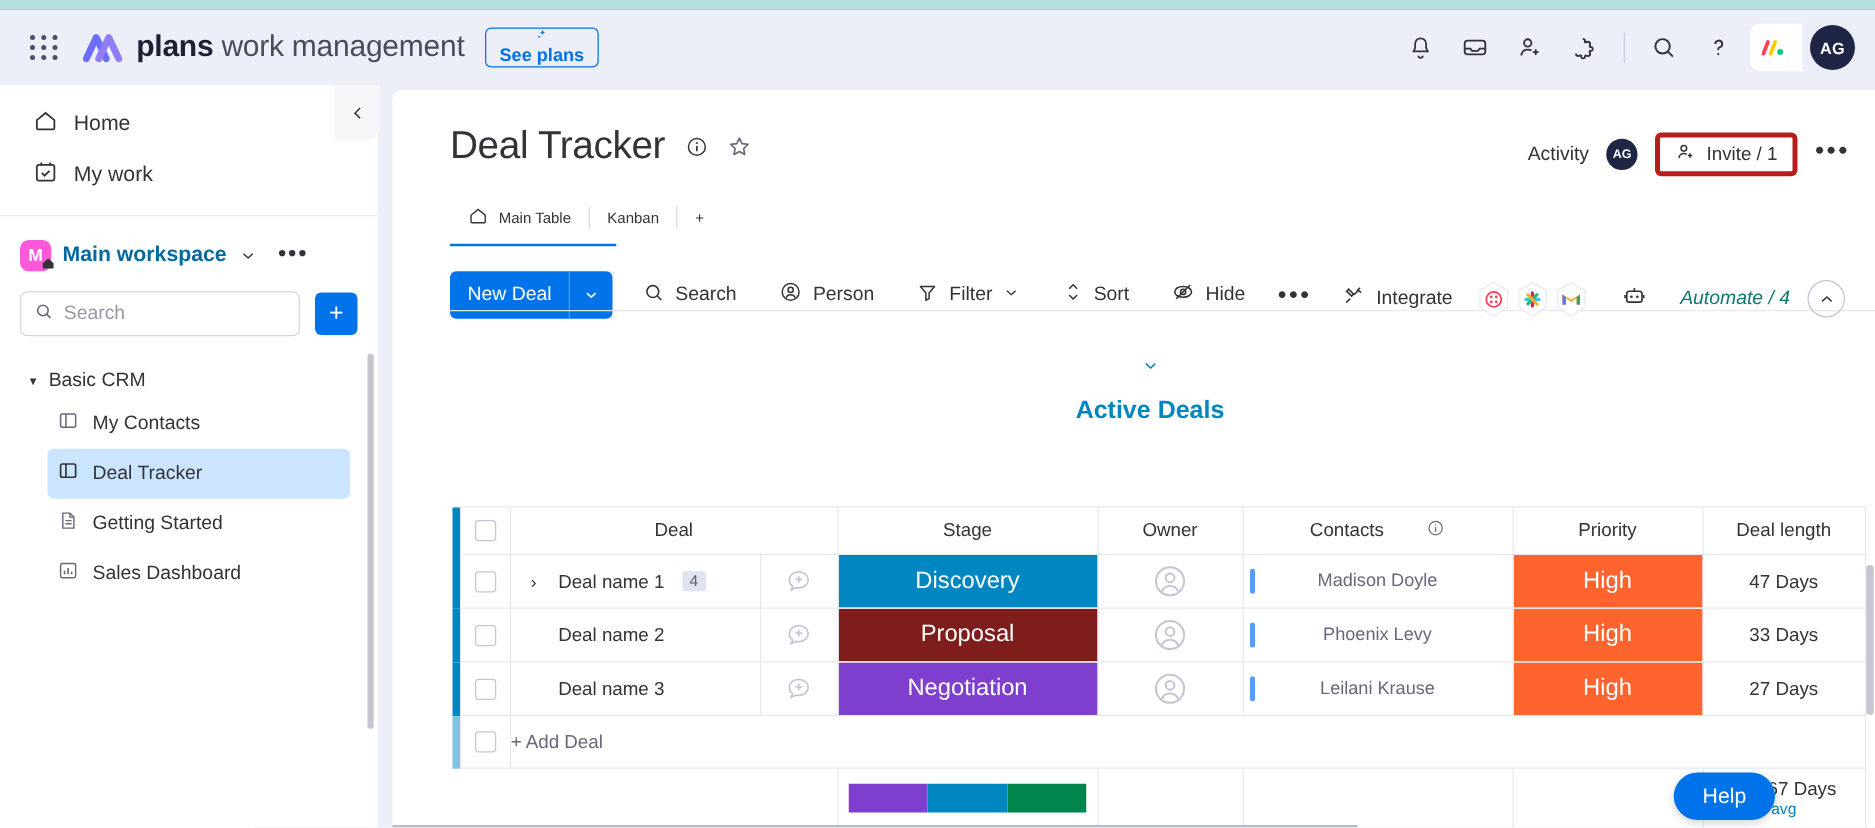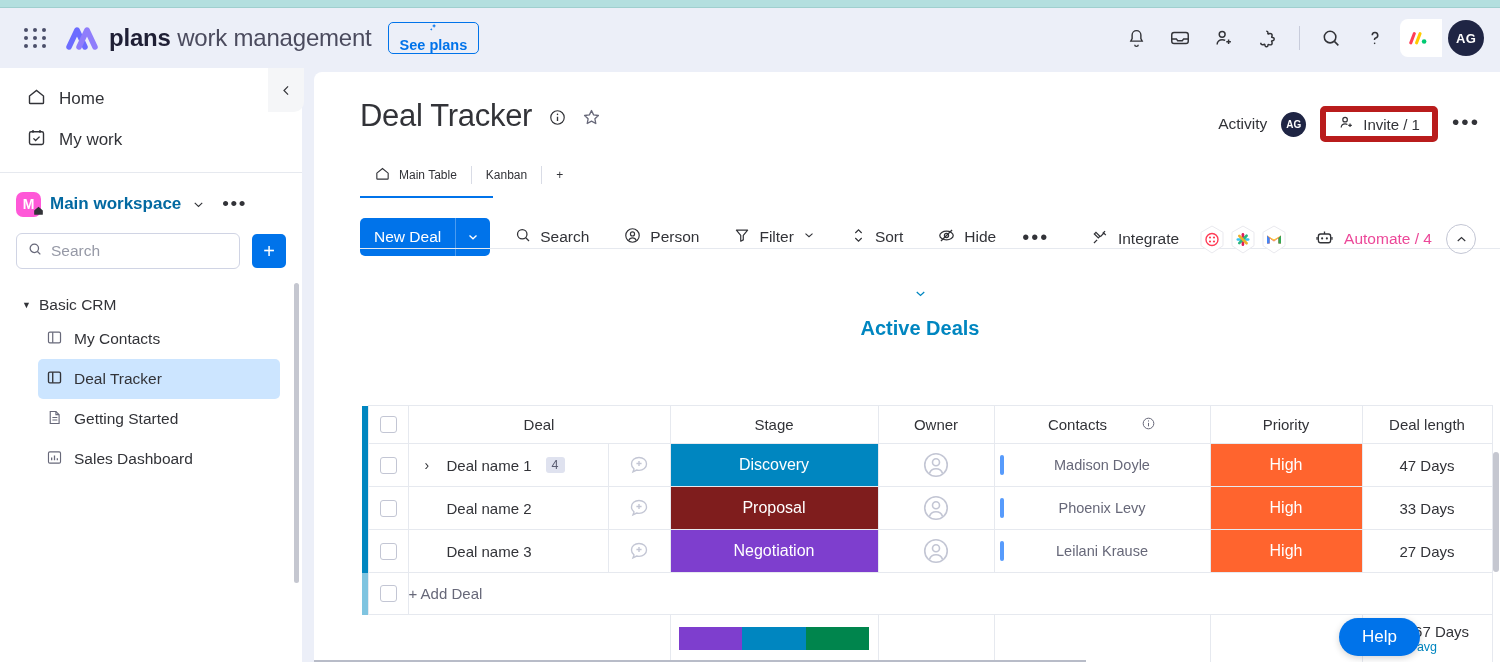--- a/index.html
+++ b/index.html
@@ -78,36 +78,36 @@
 
   
   .board { position:absolute; top:72px; left:314px; width:1186px; height:590px; background:#fff; border-radius:8px 0 0 0; overflow:hidden; }
   .board-head { padding:26px 0 0 46px; display:flex; align-items:flex-start; }
   .board-title { font-size:31px; color:#323338; letter-spacing:-.3px; font-weight:normal; }
   .bt-icons { display:flex; align-items:center; gap:14px; margin-left:16px; padding-top:9px; }
   .head-right { margin-left:auto; display:flex; align-items:center; gap:14px; padding:8px 20px 0 0; }
   .activity-lbl { font-size:15.5px; color:#323338; }
   .avatar-sm { width:25px; height:25px; border-radius:50%; background:#1f2544; color:#fff;
     font-size:10px; font-weight:bold; display:flex; align-items:center; justify-content:center; }
-  .invite-btn { height:35px; border:6px solid #b91c1c; border-radius:5px; padding:12px 12px;
+  .invite-btn { height:35px; border:4px solid #b91c1c; border-radius:5px; padding:12px 12px;
     display:flex; align-items:center; gap:8px; font-size:15px; color:#323338; background:#fff; cursor:pointer; }
   .dots-btn { font-size:21px; color:#323338; letter-spacing:2px; cursor:pointer; line-height:12px; padding-bottom:5px; }
 
   .tabs-row { display:flex; align-items:center; margin:16px 0 0 46px; position:relative; height:34px; }
   .tab { display:flex; align-items:center; gap:8px; font-size:12px; color:#323338; padding:0 14px; height:34px; cursor:pointer; }
   .tab.active { color:#323338; }
   .tab-sep { width:1px; height:18px; background:#d9dce6; }
   .tabs-underline { position:absolute; left:0; bottom:-6px; width:133px; height:2.5px; background:#0073ea; }
   .tabs-baseline { position:absolute; left:46px; right:0; top:176px; height:1px; background:#e6e9ef; }
 
   .tabs-right { position:absolute; right:24px; top:151px; display:flex; align-items:center; gap:14px; }
   .integrate { display:flex; align-items:center; gap:9px; font-size:15.5px; color:#323338; cursor:pointer; }
   .hexes { display:flex; align-items:center; gap:2px; margin-left:4px; }
   .hex { width:29px; height:32px; display:flex; align-items:center; justify-content:center; }
-  .automate { display:flex; align-items:center; gap:9px; font-size:15.5px; color:#ec4899; cursor:pointer; margin-left:12px; }
+  .automate { display:flex; align-items:center; gap:26px; font-size:15.5px; color:#0f766e; cursor:pointer; margin-left:12px;font-style:italic; }
   .collapse-up { width:30px; height:30px; border:1px solid #c3c6d4; border-radius:50%;
     display:flex; align-items:center; justify-content:center; cursor:pointer; }
 
   .toolbar { display:flex; align-items:center; gap:8px; margin:26px 0 0 46px; }
   .new-deal { height:38px; background:#0073ea; border-radius:5px; display:flex; align-items:center; cursor:pointer; }
   .new-deal .lbl { color:#fff; font-size:15.5px; padding:0 14px; }
   .new-deal .sepv { width:1px; height:38px; background:#4a9bf0; }
   .new-deal .arr { padding:0 10px; color:#fff; display:flex; align-items:center; }
   .tb-btn { display:flex; align-items:center; gap:8px; height:34px; padding:0 10px; border-radius:4px;
     font-size:15.5px; color:#323338; cursor:pointer; margin-left:6px; }
@@ -130,21 +130,21 @@
   .c-length { width:130px; }
 
   thead th { height:38px; background:#fff; font-size:15px; color:#323338; text-align:center; }
   .hdr-inner { display:flex; align-items:center; justify-content:center; gap:34px; }
   tbody tr { height:42px; }
   .chk { width:17px; height:17px; border:1px solid #c3c6d4; border-radius:3px; margin:0 auto; }
   .cell-deal { padding-left:16px; font-size:15px; color:#323338; display:flex; align-items:center; gap:10px; height:42px; }
   .expand-caret { font-size:14px; color:#323338; cursor:pointer; width:12px; }
   .count-badge { background:#dfe2ef; color:#5a5d72; font-size:12.5px; border-radius:3px; padding:1px 6px; margin-left:4px; }
   .plus-chat { display:flex; align-items:center; justify-content:center; }
-  .status { height:42px; display:flex; align-items:center; justify-content:center; color:#fff; font-size:16px; }
+  .status { height:42px; display:flex; align-items:center; justify-content:center; color:#fff; font-size:19px; }
   .person-circle { display:flex; align-items:center; justify-content:center; }
   .contact-cell { display:flex; align-items:center; height:42px; position:relative; }
   .contact-bar { position:absolute; left:5px; width:4px; height:20px; background:#579bfc; border-radius:2px; }
   .contact-name { width:100%; text-align:center; font-size:14.5px; color:#676879; }
   .days { text-align:center; font-size:15px; color:#323338; }
   .addrow td { height:42px; }
   .add-deal { padding-left:50px; font-size:15px; color:#676879; cursor:pointer; }
 
   .summary-row td { border:1px solid #e6e9ef; height:48px; background:#fff; }
   .summary-row td.blank { border:none; background:transparent; }

